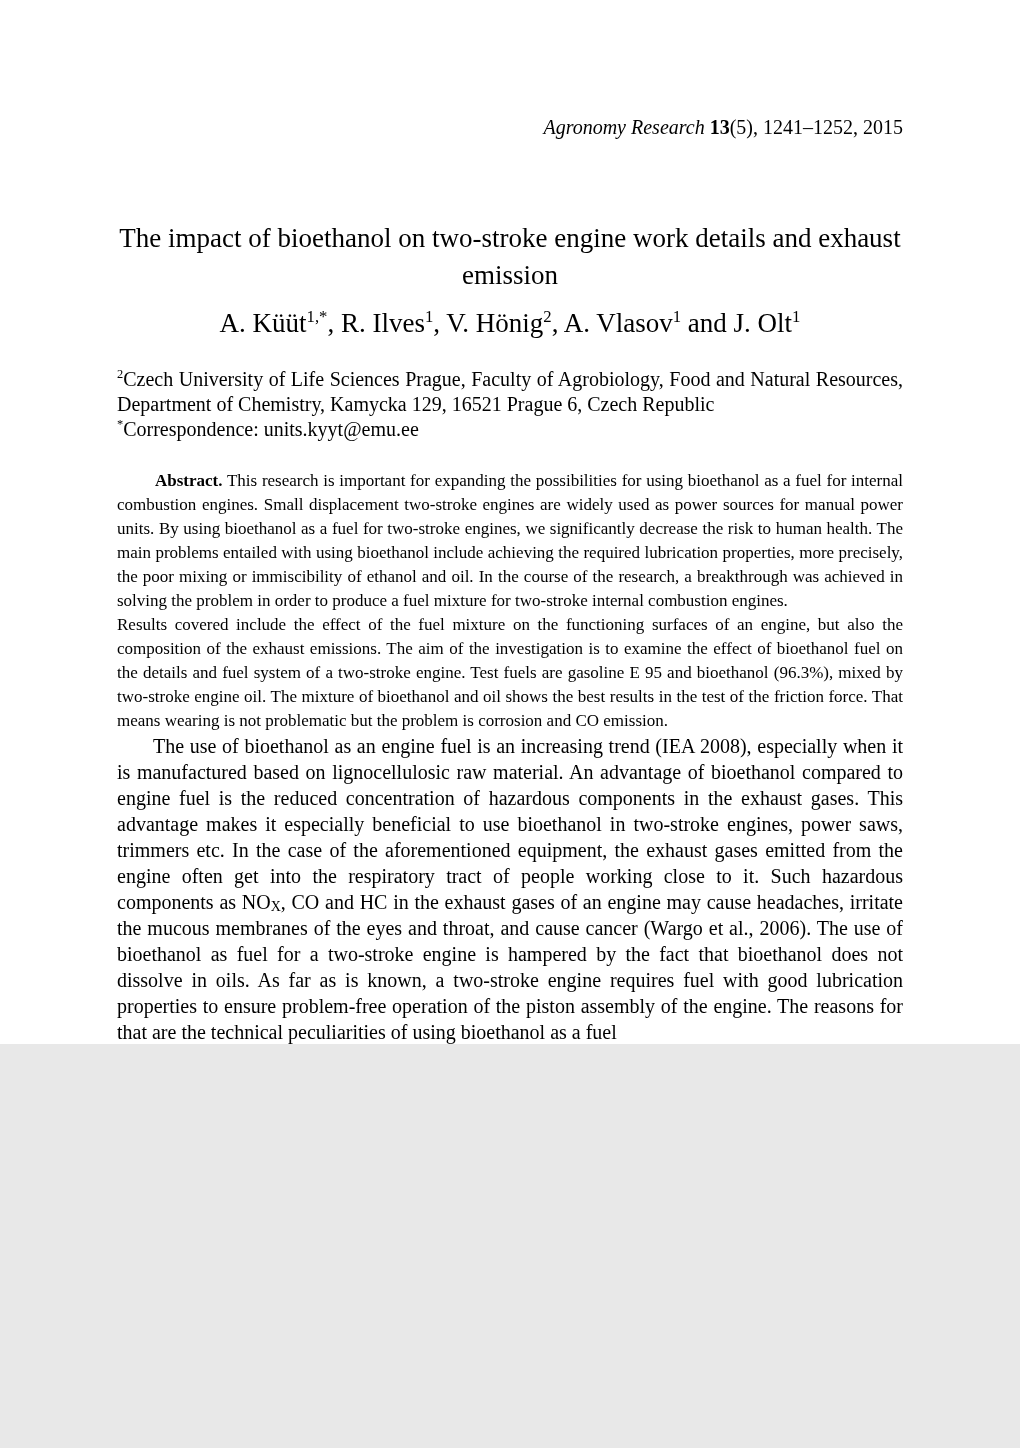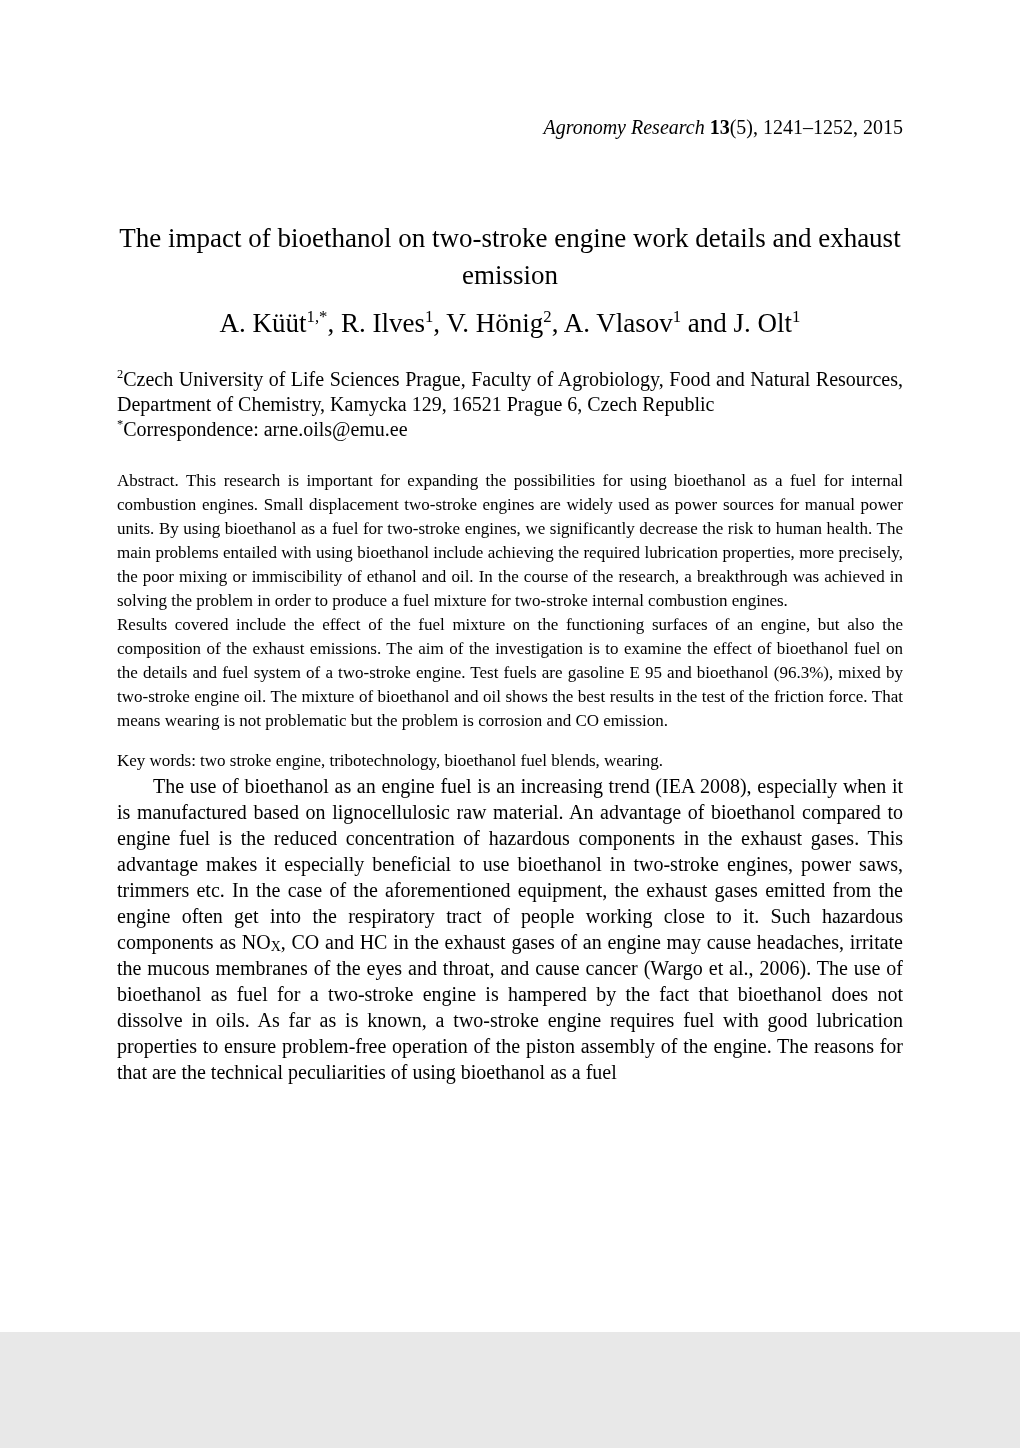--- a/index.html
+++ b/index.html
@@ -1,18 +1,18 @@
 <!DOCTYPE html>
 <html><head>
 <meta charset="utf-8">
 <style>
   html, body { margin: 0; padding: 0; background: #e8e8e8; }
   .page {
     width: 1020px;
-    height: 1332px;
+    height: 1044px;
     background: #ffffff;
     color: #000000;
     font-family: "Liberation Serif", serif;
     margin: 0 auto;
     overflow: hidden;
   }
   .content { width: 786px; margin: 0 auto; }
   p { margin: 0; }
 
   .journal-header {
@@ -56,21 +56,21 @@
     line-height: 25px;
     text-align: justify;
   }
 
   .abstract {
     margin-top: 27px;
     font-size: 17px;
     line-height: 24px;
     text-align: justify;
   }
-  .bold { font-weight: normal; }
+  .bold { font-weight: bold; margin-left: 38px; }
 
   .keywords {
     margin-top: 16px;
     font-size: 17px;
     line-height: 24px;
     text-align: justify;
   }
 
   .section-heading {
     margin-top: 27px;
@@ -101,28 +101,27 @@
   <div class="content">
 
     <p class="journal-header"><span class="jtitle">Agronomy Research </span><span class="jvol">13</span><span>(5), 1241–1252, 2015</span></p>
 
     <p class="paper-title">The impact of bioethanol on two-stroke engine work details and exhaust emission</p>
 
     <p class="authors"><span>A. Küüt</span><sup class="mark">1,*</sup><span>, R. Ilves</span><sup class="mark">1</sup><span>, V. Hönig</span><sup class="mark">2</sup><span>, A. Vlasov</span><sup class="mark">1</sup><span> and J. Olt</span><sup class="mark">1</sup></p>
 
     <div class="affiliations">
       <p><sup class="mark">2</sup><span>Czech University of Life Sciences Prague, Faculty of Agrobiology, Food and Natural Resources, Department of Chemistry, Kamycka 129, 16521 Prague 6, Czech Republic</span></p>
-      <p><sup class="mark">*</sup><span>Correspondence: arne.oils@emu.ee</span></p>
+      <p><sup class="mark">*</sup><span>Correspondence: units.kyyt@emu.ee</span></p>
     </div>
 
     <div class="abstract">
       <p><span class="bold">Abstract.</span><span> This research is important for expanding the possibilities for using bioethanol as a fuel for internal combustion engines. Small displacement two-stroke engines are widely used as power sources for manual power units. By using bioethanol as a fuel for two-stroke engines, we significantly decrease the risk to human health. The main problems entailed with using bioethanol include achieving the required lubrication properties, more precisely, the poor mixing or immiscibility of ethanol and oil. In the course of the research, a breakthrough was achieved in solving the problem in order to produce a fuel mixture for two-stroke internal combustion engines.</span></p>
       <p><span>Results covered include the effect of the fuel mixture on the functioning surfaces of an engine, but also the composition of the exhaust emissions. The aim of the investigation is to examine the effect of bioethanol fuel on the details and fuel system of a two-stroke engine. Test fuels are gasoline E 95 and bioethanol (96.3%), mixed by two-stroke engine oil. The mixture of bioethanol and oil shows the best results in the test of the friction force. That means wearing is not problematic but the problem is corrosion and CO emission.</span></p>
     </div>
 
-    <p class="keywords"><span class="bold">Key words:</span><span> two stroke engine, tribotechnology, bioethanol fuel blends, wearing.</span></p>
 
 
     <p class="body-para"><span>The use of bioethanol as an engine fuel is an increasing trend (IEA 2008), especially when it is manufactured based on lignocellulosic raw material. An advantage of bioethanol compared to engine fuel is the reduced concentration of hazardous components in the exhaust gases. This advantage makes it especially beneficial to use bioethanol in two-stroke engines, power saws, trimmers etc. In the case of the aforementioned equipment, the exhaust gases emitted from the engine often get into the respiratory tract of people working close to it. Such hazardous components as NO</span><sub class="mark">X</sub><span>, CO and HC in the exhaust gases of an engine may cause headaches, irritate the mucous membranes of the eyes and throat, and cause cancer (Wargo et al., 2006). The use of bioethanol as fuel for a two-stroke engine is hampered by the fact that bioethanol does not dissolve in oils. As far as is known, a two-stroke engine requires fuel with good lubrication properties to ensure problem-free operation of the piston assembly of the engine. The reasons for that are the technical peculiarities of using bioethanol as a fuel</span></p>
 
 
   </div>
 </div>
 
 </body></html>

